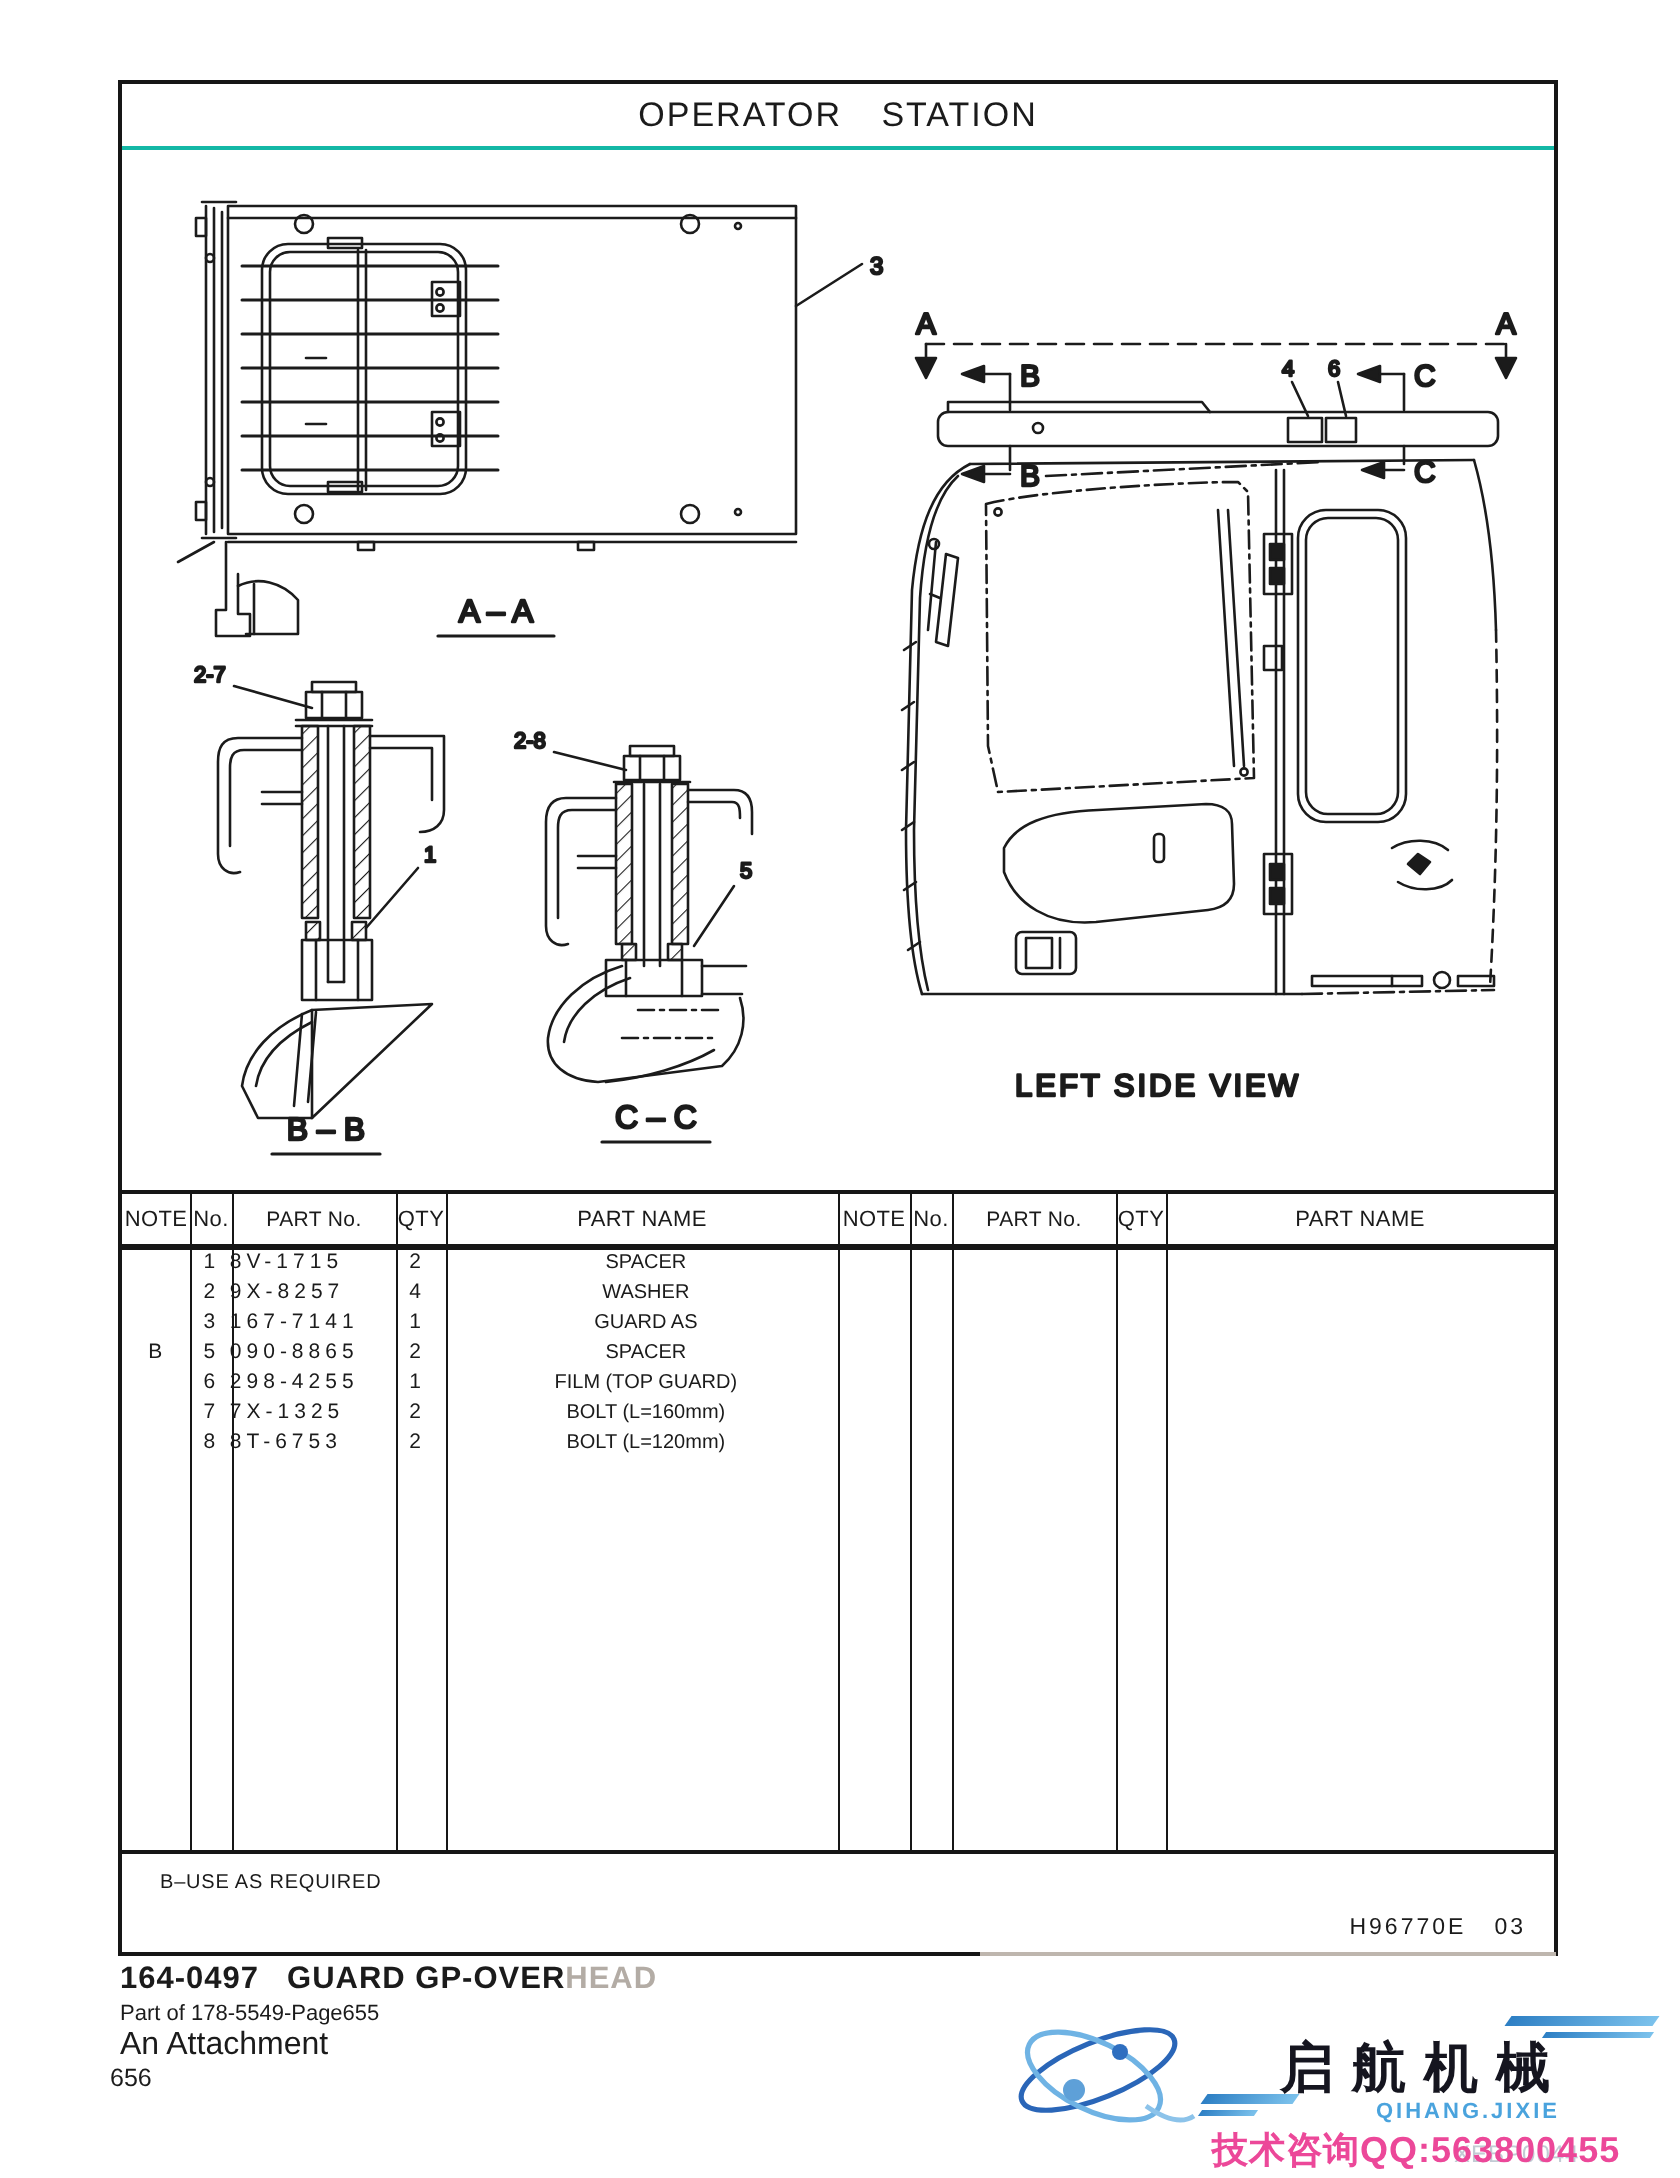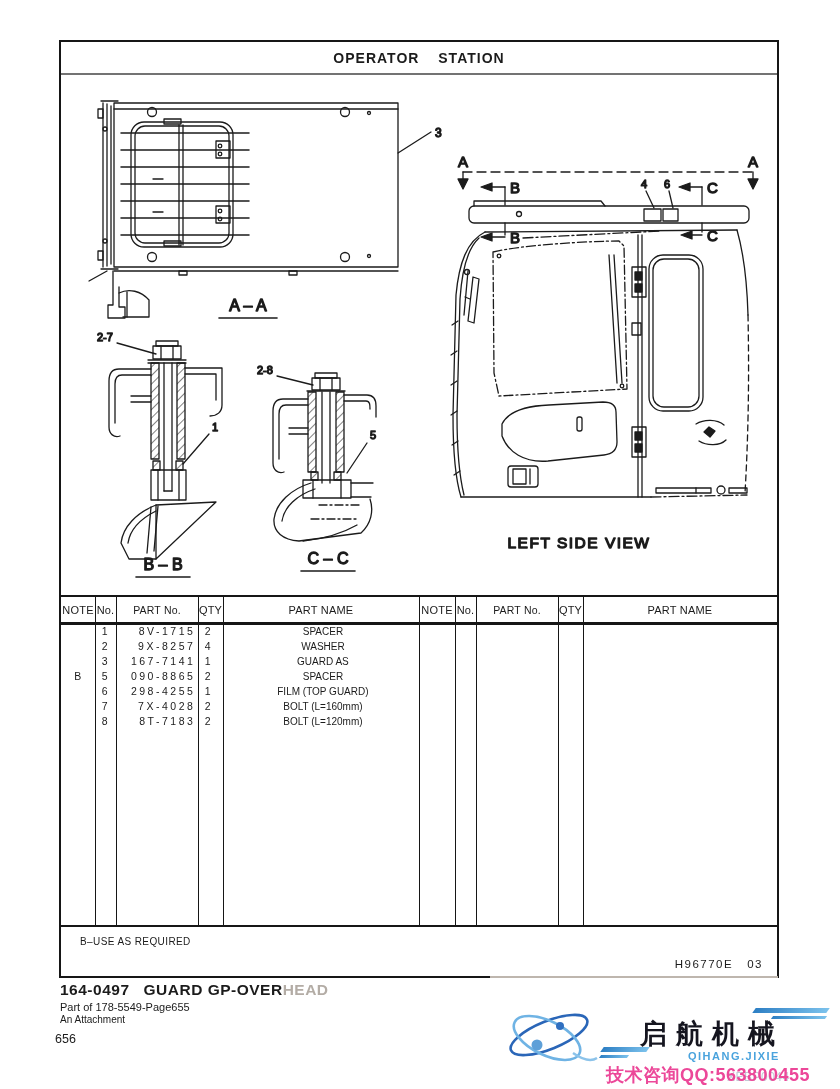--- a/index.html
+++ b/index.html
@@ -1,44 +1,44 @@
 <!DOCTYPE html>
 <html><head>
 <meta charset="utf-8">
 <style>
   html,body{margin:0;padding:0;background:#ffffff;}
   body{width:840px;height:1089px;position:relative;font-family:"Liberation Sans",sans-serif;color:#1b1b1b;overflow:hidden;}
   .main-box{position:absolute;left:59px;top:40px;width:716px;height:934px;border:2px solid #161616;background:#fff;}
-  .title-band{height:31px;border-bottom:2px solid #737373;display:flex;align-items:center;justify-content:center;
-    font-size:14px;font-weight:700;letter-spacing:1px;word-spacing:14px;}
+  .title-band{height:31px;border-bottom:2px solid #14b8a6;display:flex;align-items:center;justify-content:center;
+    font-size:17px;font-weight:400;letter-spacing:1px;word-spacing:14px;}
   .drawing{position:absolute;left:0;top:33px;width:716px;height:520px;}
   
   .ptable{position:absolute;left:0;top:553px;width:716px;height:332px;}
   .hline{position:absolute;left:0;width:716px;background:#161616;}
   .vline{position:absolute;width:1px;background:#161616;top:0;height:330px;}
   .thead{position:absolute;top:2px;height:25px;display:flex;align-items:center;font-size:11px;}
   .trow{display:flex;height:15px;line-height:15px;font-size:10.5px;}
   .rows{position:absolute;left:0;top:29px;width:358px;}
   .c-note{width:34px;text-align:center;}
   .c-no{width:21px;text-align:center;}
-  .c-pn{width:82px;text-align:right;letter-spacing:2.5px;font-size:10.5px;}
+  .c-pn{width:82px;text-align:left;letter-spacing:2.5px;font-size:10.5px;}
   .c-qty{width:25px;text-align:center;}
   .c-name{width:196px;padding-left:7px;font-size:10px;text-align:center;}
   .hc{text-align:center;letter-spacing:0.2px;}
   .footnote{position:absolute;left:7px;top:894px;font-size:10px;letter-spacing:0.4px;margin-left:12px;}
   .doccode{position:absolute;right:14px;top:916px;font-size:11.5px;letter-spacing:1.5px;}
   .doccode span{margin-left:14px;}
   .border-fade{position:absolute;left:490px;top:976px;width:288px;height:2px;background:#beb6ae;}
   
   .footer{position:absolute;left:60px;top:981px;width:718px;}
   .f1{font-size:15.5px;font-weight:bold;letter-spacing:0.5px;}
   .f1 .gap{display:inline-block;width:14px;}
   .f1 .gray{color:#b3aca5;}
   .f2{font-size:11px;margin-top:2px;}
-  .f3{font-size:10px;margin-top:1px;}
+  .f3{font-size:16px;margin-top:1px;}
   .pagenum{position:absolute;left:55px;top:1032px;font-size:12.5px;}
   
   .wm-logo{position:absolute;left:497px;top:1005px;width:106px;height:64px;}
   .wm-cn{position:absolute;left:640px;top:1016px;font-size:27px;font-weight:bold;letter-spacing:9px;color:#15151f;white-space:nowrap;}
   .wm-en{position:absolute;left:688px;top:1050px;font-size:11px;font-weight:bold;letter-spacing:1.5px;color:#4aa3dd;}
   .wm-code{position:absolute;left:727px;top:1058px;font-size:12px;color:#c2cbd4;letter-spacing:0.5px;margin-top:12px;}
   .wm-contact{position:absolute;left:606px;top:1063px;font-size:18px;font-weight:bold;color:#ec4899;letter-spacing:0.5px;white-space:nowrap;}
   .swoosh{position:absolute;transform:skewX(-35deg);background:linear-gradient(90deg,#2d7fc4,#7cc2ec);}
   .sw1{left:754px;top:1008px;width:74px;height:5px;}
   .sw2{left:772px;top:1016px;width:54px;height:3px;}
@@ -360,28 +360,28 @@
       <div class="trow">
         <div class="c-note"></div>
         <div class="c-no">6</div>
         <div class="c-pn">298-4255</div>
         <div class="c-qty">1</div>
         <div class="c-name">FILM (TOP  GUARD)</div>
       </div>
       <div class="trow">
         <div class="c-note"></div>
         <div class="c-no">7</div>
-        <div class="c-pn">7X-4028</div>
+        <div class="c-pn">7X-1325</div>
         <div class="c-qty">2</div>
         <div class="c-name">BOLT (L=160mm)</div>
       </div>
       <div class="trow">
         <div class="c-note"></div>
         <div class="c-no">8</div>
-        <div class="c-pn">8T-7183</div>
+        <div class="c-pn">8T-6753</div>
         <div class="c-qty">2</div>
         <div class="c-name">BOLT (L=120mm)</div>
       </div>
     </div>
   </div>
 
   <div class="footnote">B–USE  AS  REQUIRED</div>
   <div class="doccode">
     <span style="margin-left:0">H96770E</span><span>03</span>
   </div>

